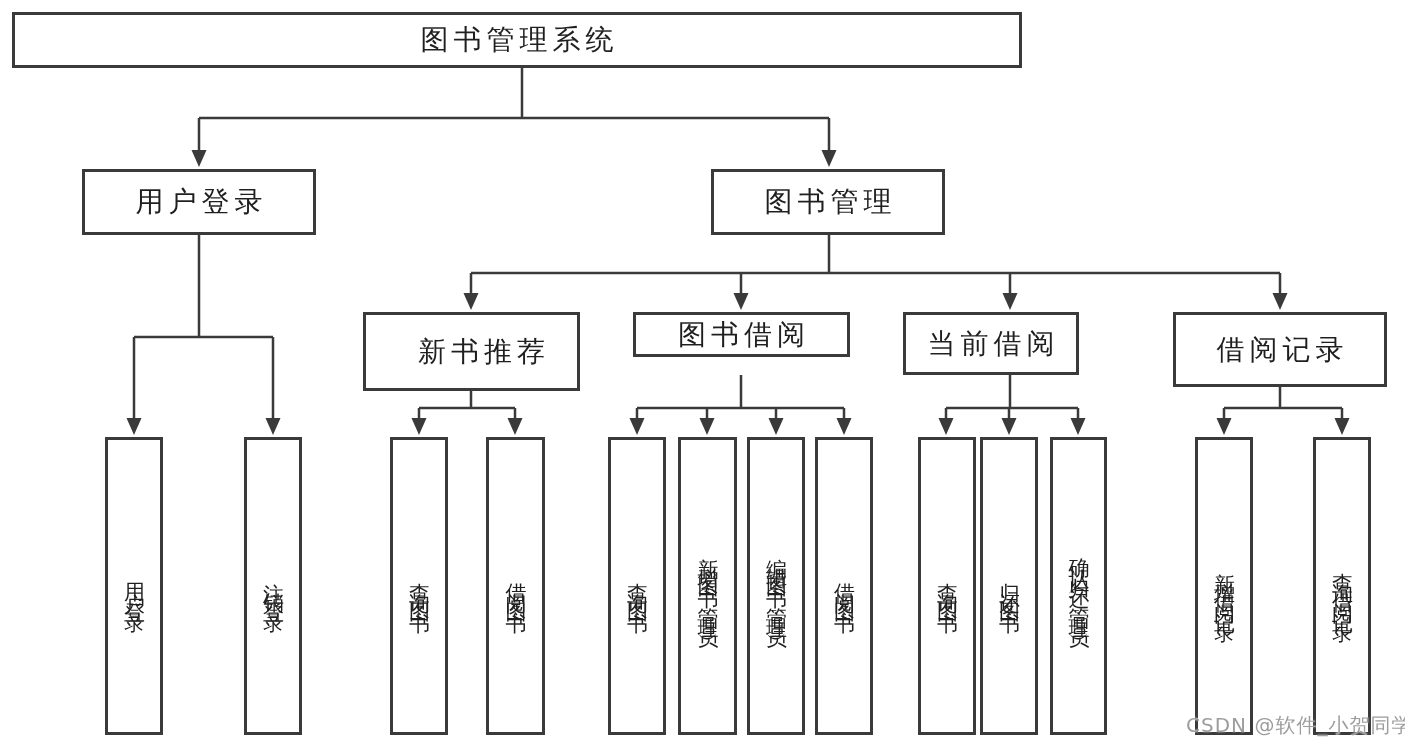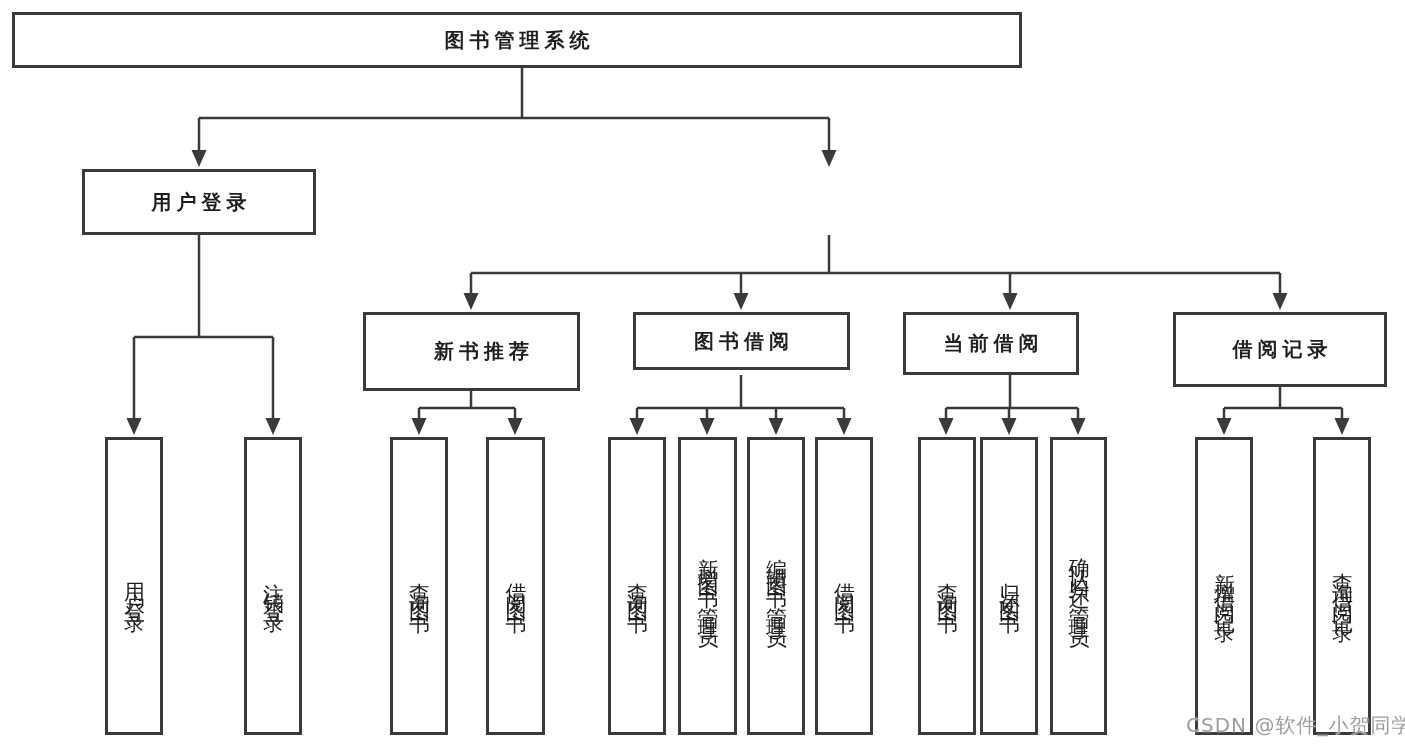--- a/index.html
+++ b/index.html
@@ -22,25 +22,24 @@
     box-sizing: border-box;
     background: #ffffff;
     border: 3px solid #3a3a3a;
     color: #1f1f1f;
     display: flex;
     align-items: center;
     justify-content: center;
     z-index: 2;
   }
   .node.h {
-    font-size: 20px;
+    font-size: 28px;
     letter-spacing: 5px;
     text-indent: 5px;
     white-space: nowrap;
-    font-weight: bold;
   }
   .node.v {
     writing-mode: vertical-rl;
     text-orientation: mixed;
     font-size: 21px;
     letter-spacing: 10px;
     line-height: 1;
     white-space: nowrap;
   }
   .watermark {
@@ -96,23 +95,24 @@
       <polygon points="1001.5,418 1016.5,418 1009,435"></polygon>
       <polygon points="1070.5,418 1085.5,418 1078,435"></polygon>
       <polygon points="1216.5,418 1231.5,418 1224,435"></polygon>
       <polygon points="1334.5,418 1349.5,418 1342,435"></polygon>
     </g>
   </svg>
 
   <div class="node h" style="left:12px; top:12px; width:1010px; height:56px;">图书管理系统</div>
 
   <div class="node h" style="left:82px; top:169px; width:234px; height:66px;">用户登录</div>
+  <div class="node h" style="left:711px; top:169px; width:234px; height:66px;">图书管理</div>
 
   <div class="node h" style="left:363px; top:312px; width:217px; height:79px;padding-left:20px;">新书推荐</div>
-  <div class="node h" style="left:633px; top:312px; width:217px; height:58px;">图书借阅</div>
+  <div class="node h" style="left:633px; top:312px; width:217px; height:45px;">图书借阅</div>
   <div class="node h" style="left:903px; top:312px; width:176px; height:63px;">当前借阅</div>
   <div class="node h" style="left:1173px; top:312px; width:214px; height:75px;">借阅记录</div>
 
   <div class="node v" style="left:105px; top:437px; width:58px; height:298px;">用户登录</div>
   <div class="node v" style="left:244px; top:437px; width:58px; height:298px;">注销登录</div>
 
   <div class="node v" style="left:390px; top:437px; width:58px; height:298px;">查询图书</div>
   <div class="node v" style="left:486px; top:437px; width:59px; height:298px;">借阅图书</div>
 
   <div class="node v" style="left:608px; top:437px; width:58px; height:298px;">查询图书</div>

